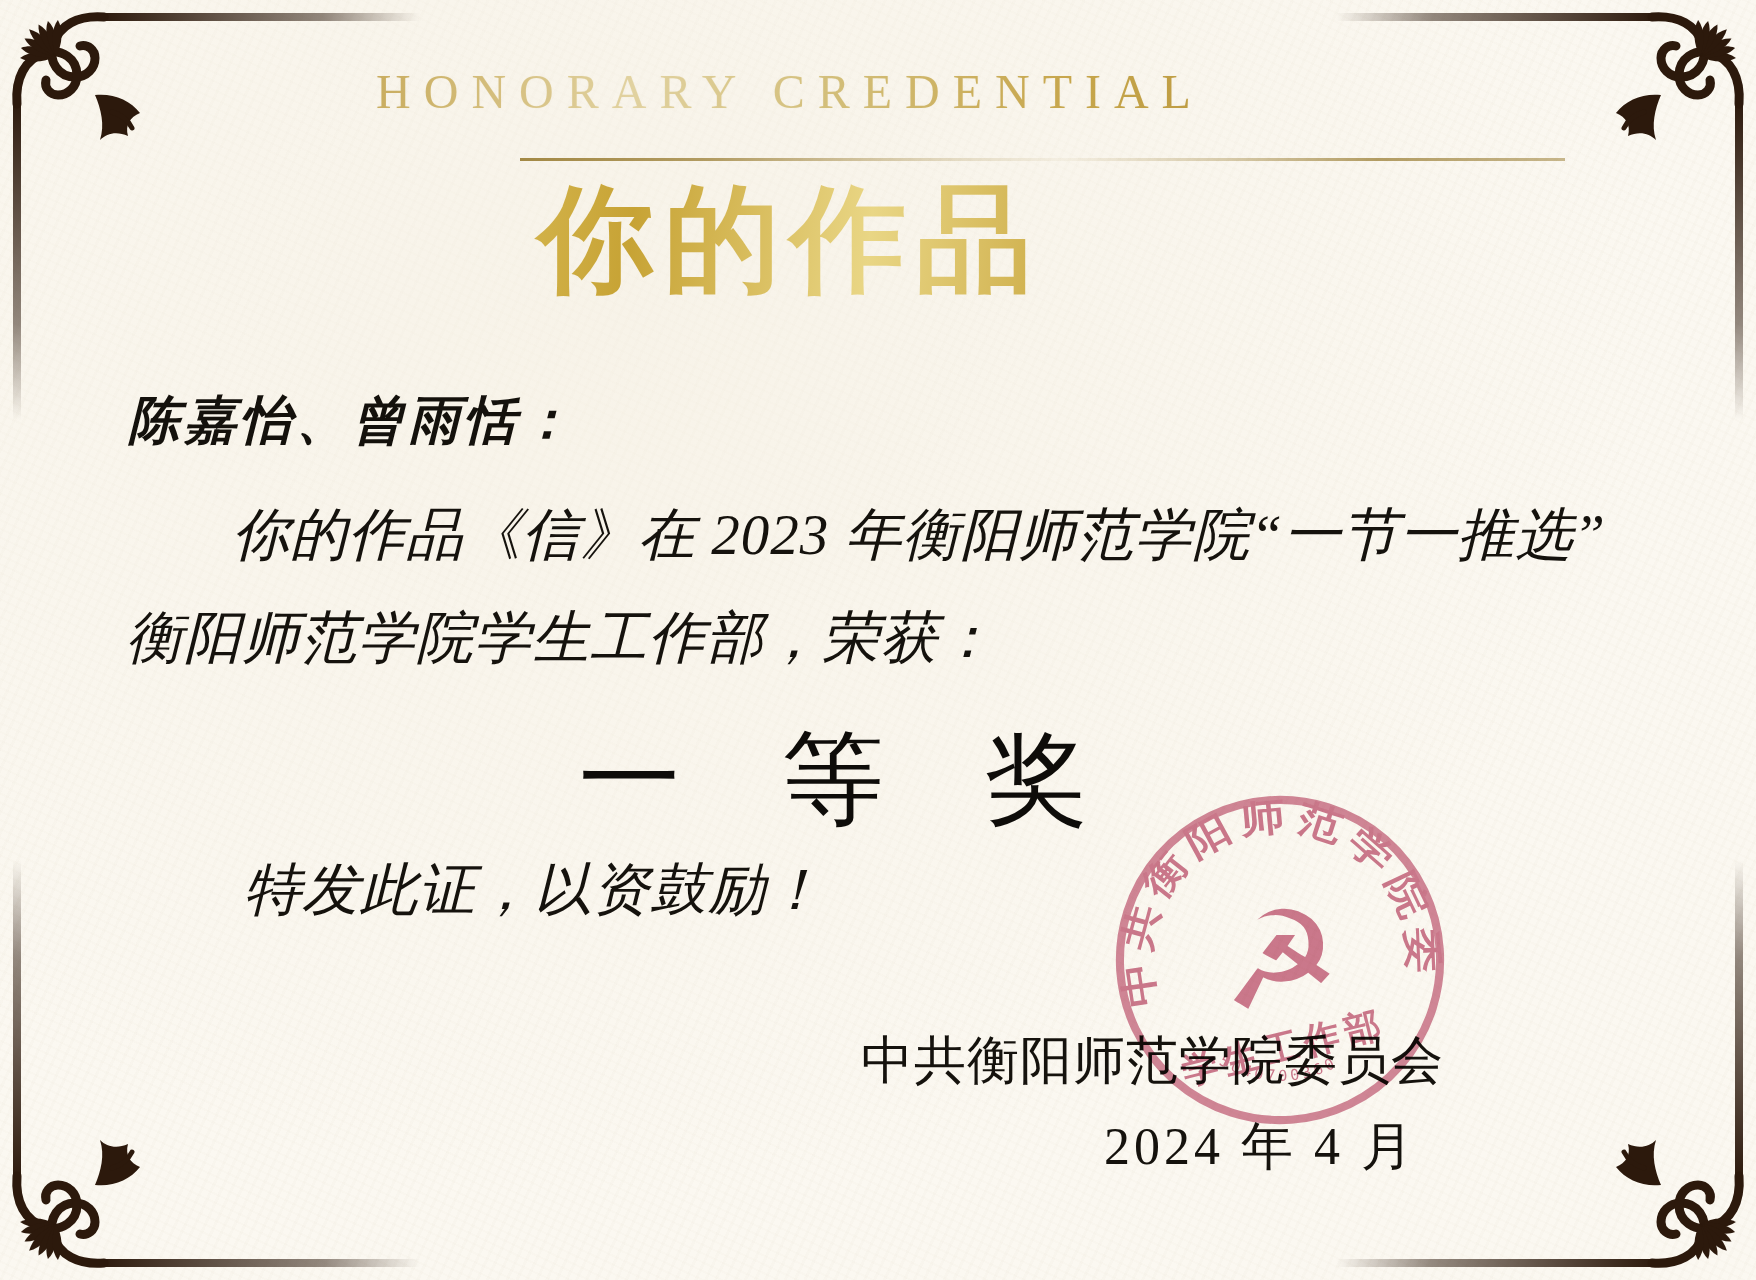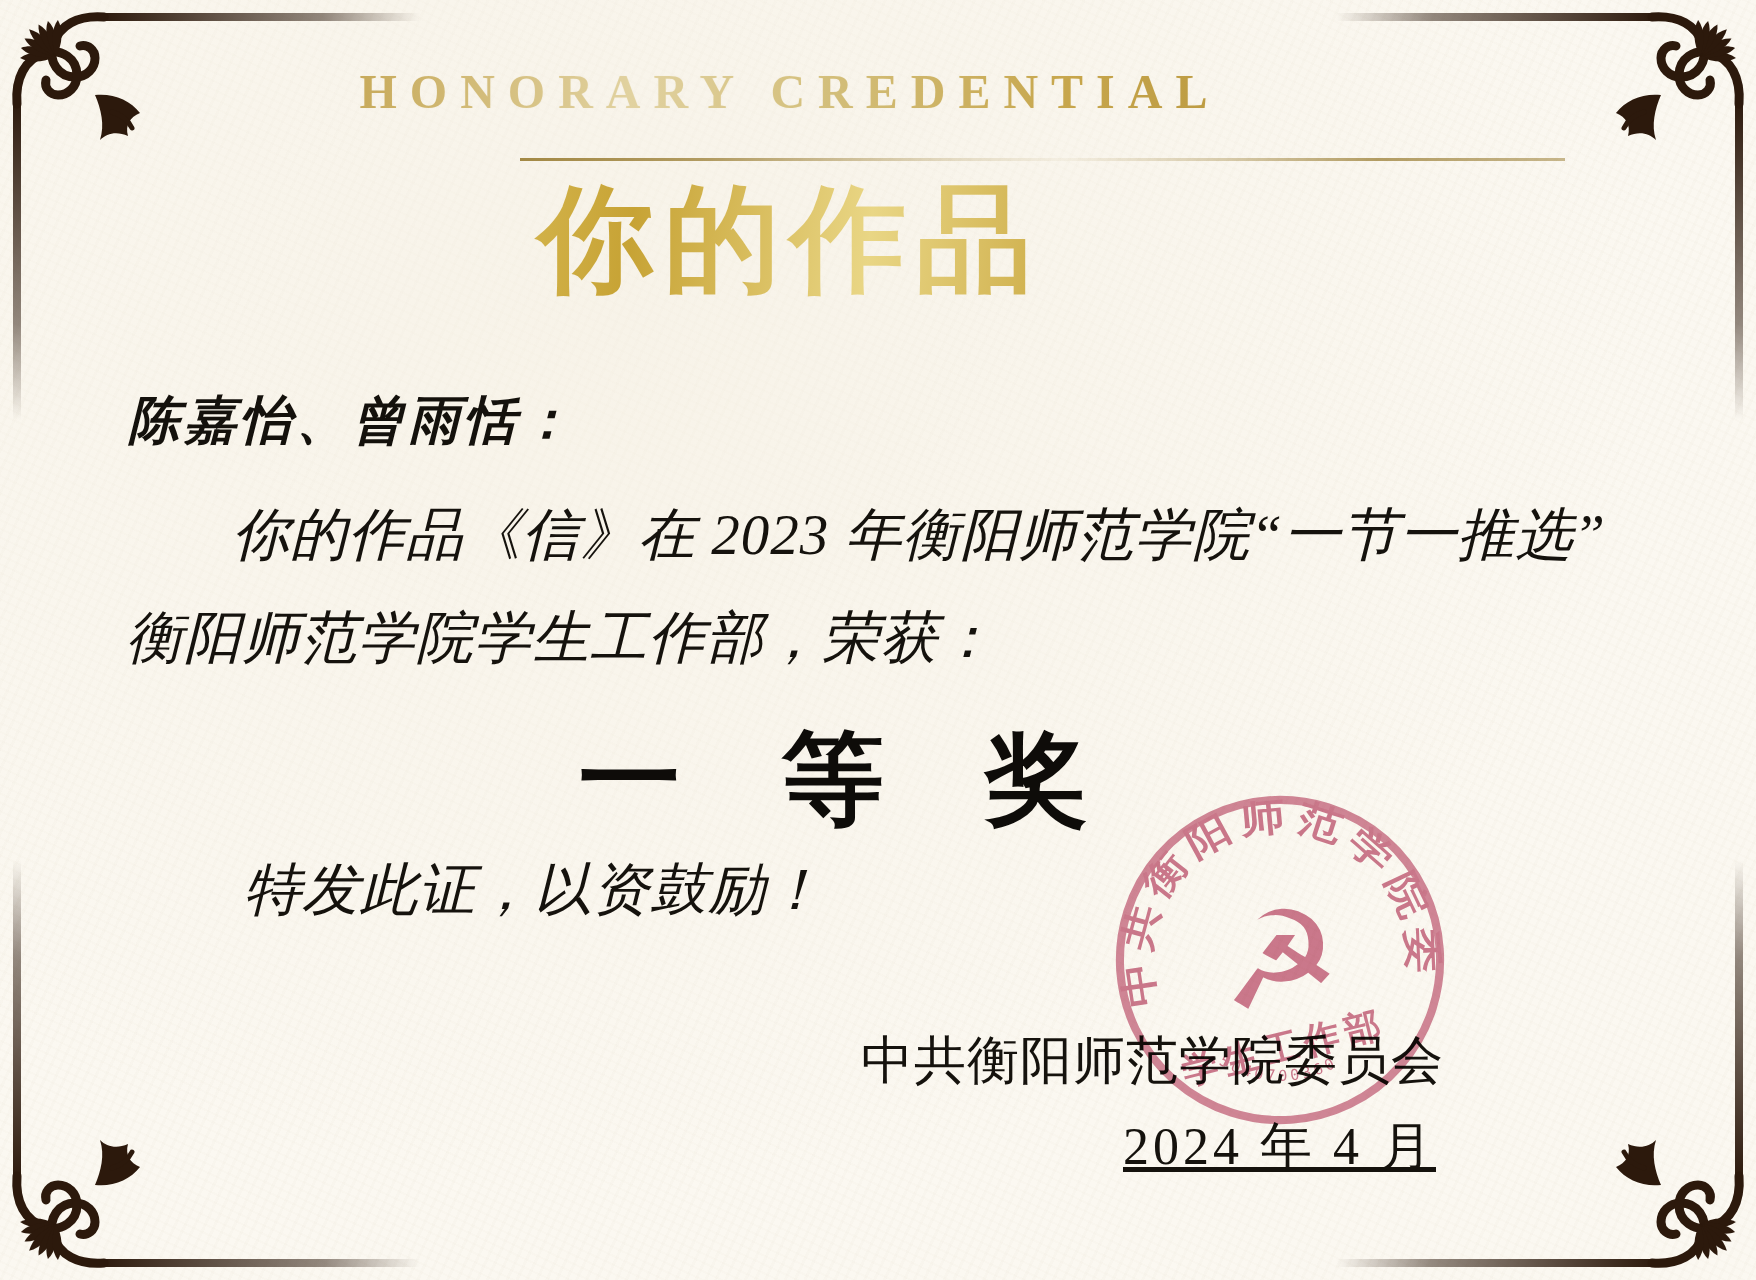--- a/index.html
+++ b/index.html
@@ -14,21 +14,21 @@
       repeating-linear-gradient(25deg, rgba(215,205,182,.05) 0 2px, rgba(255,255,255,0) 2px 8px),
       #fbf8f1;
     font-family:"Liberation Serif","DejaVu Serif",serif;
     color:#1c1812;
   }
   .abs{position:absolute;}
   
   .gold-en{
     top:64px;left:0;width:1580px;
     text-align:center;
-    font-size:48px;font-weight:bold;letter-spacing:13px;
+    font-size:48px;font-weight:normal;letter-spacing:13px;
     background:linear-gradient(93deg,#8d712a 0%,#c3a24a 18%,#e9ddb2 40%,#d9c787 52%,#caa94e 68%,#b6953d 84%,#8f7228 100%);
     -webkit-background-clip:text;background-clip:text;color:transparent;
     text-shadow:0 0 1px rgba(180,150,60,.15);
   }
   .gold-divider{
     top:158px;left:520px;width:1045px;height:3px;
     background:linear-gradient(90deg,
       rgba(148,118,40,.85) 0%, rgba(148,118,40,.7) 18%,
       rgba(148,118,40,.2) 42%, rgba(148,118,40,.05) 52%,
       rgba(148,118,40,.35) 68%, rgba(148,118,40,.7) 82%,
@@ -47,27 +47,27 @@
     font-size:52px;font-weight:bold;
     font-family:Liberation Sans, sans-serif;
     font-style:italic;
     letter-spacing:4px;color:#14110c;
   }
   .body-line{font-size:57px;color:#15120d;letter-spacing:1px;white-space:nowrap;font-style:italic;}
   .line1{top:497px;left:232px;}
   .line2{top:600px;left:126px;}
   .award{
     top:712px;left:0;width:1680px;text-align:center;
-    font-size:102px;font-weight:700;color:#0e0c09;
+    font-size:102px;font-weight:400;color:#0e0c09;
     letter-spacing:14px;word-spacing:48px;
     font-family:"Liberation Serif","DejaVu Serif",serif;
   }
   .closing{top:852px;left:232px;margin-left:12px;}
   .issuer{top:1026px;right:312px;font-size:52px;letter-spacing:1px;color:#15120d;white-space:nowrap;}
-  .date{top:1112px;right:320px;font-size:52px;letter-spacing:4px;color:#15120d;white-space:nowrap;text-decoration:underline;}
+  .date{top:1112px;right:339px;font-size:52px;letter-spacing:4px;color:#15120d;white-space:nowrap;}
   
   .corner{position:absolute;width:420px;height:420px;pointer-events:none;}
   .corner.tl{top:0;left:0;}
   .corner.tr{top:0;right:0;transform:scaleX(-1);}
   .corner.bl{bottom:0;left:0;transform:scaleY(-1);}
   .corner.br{bottom:0;right:0;transform:scale(-1,-1);}
   
   .seal{
     top:786px;left:1106px;width:348px;height:348px;
     mix-blend-mode:multiply;opacity:.82;

